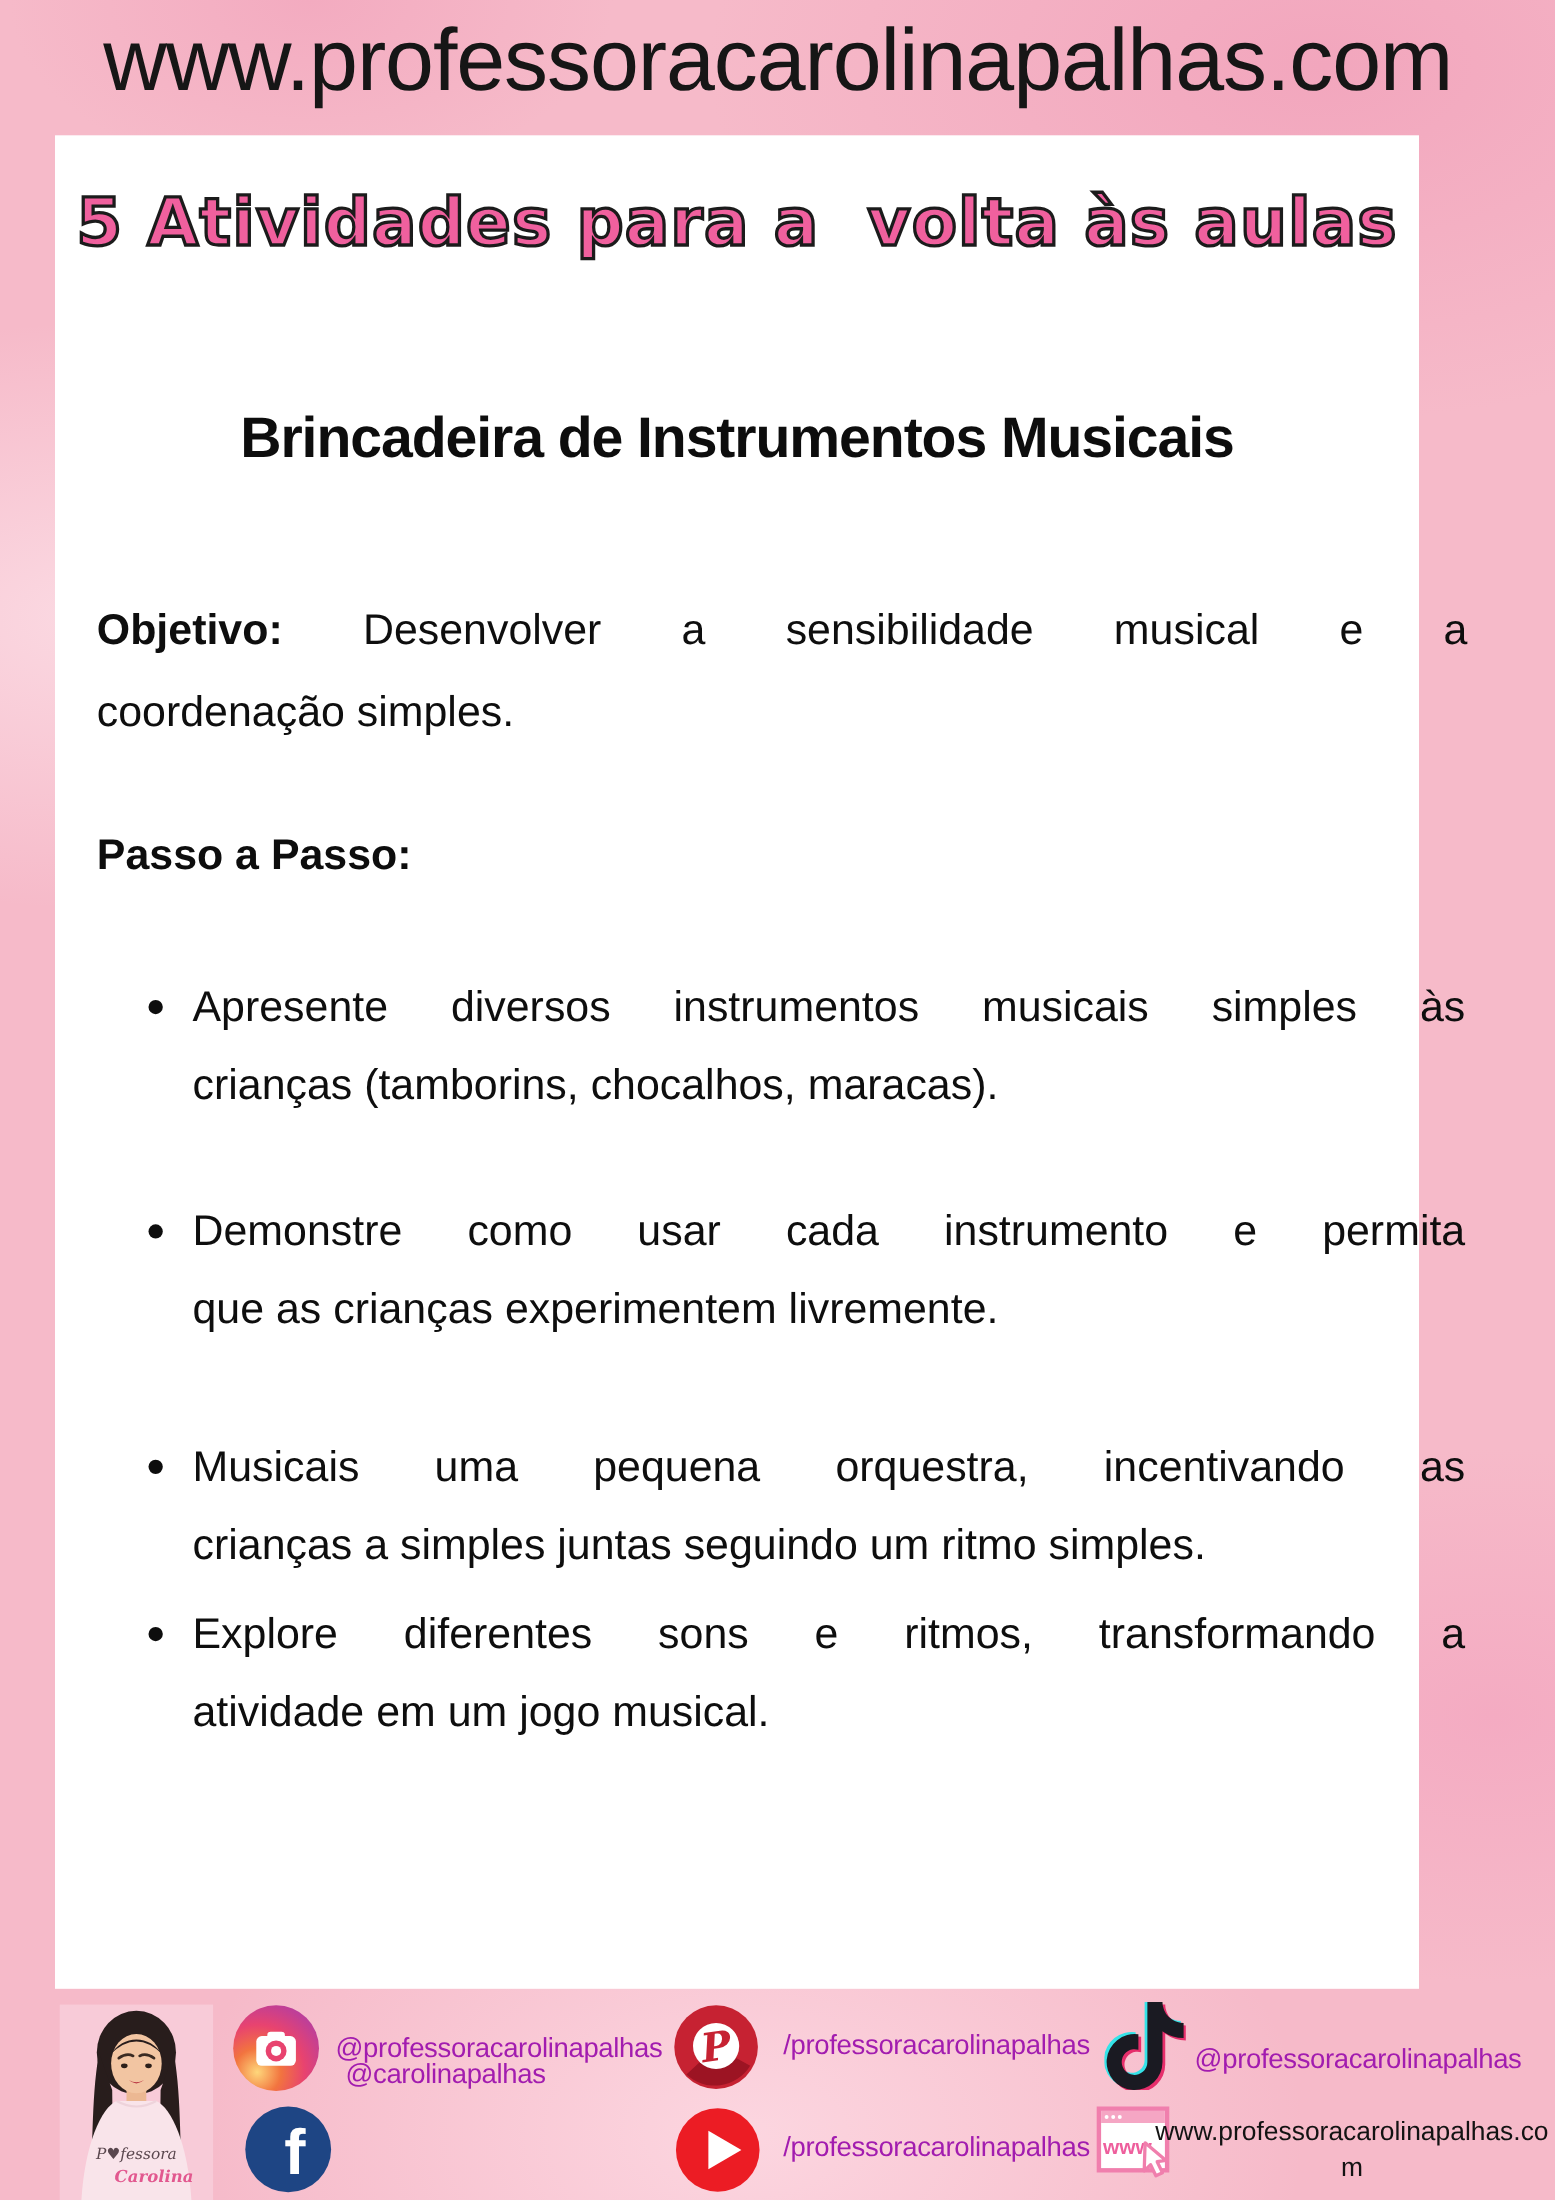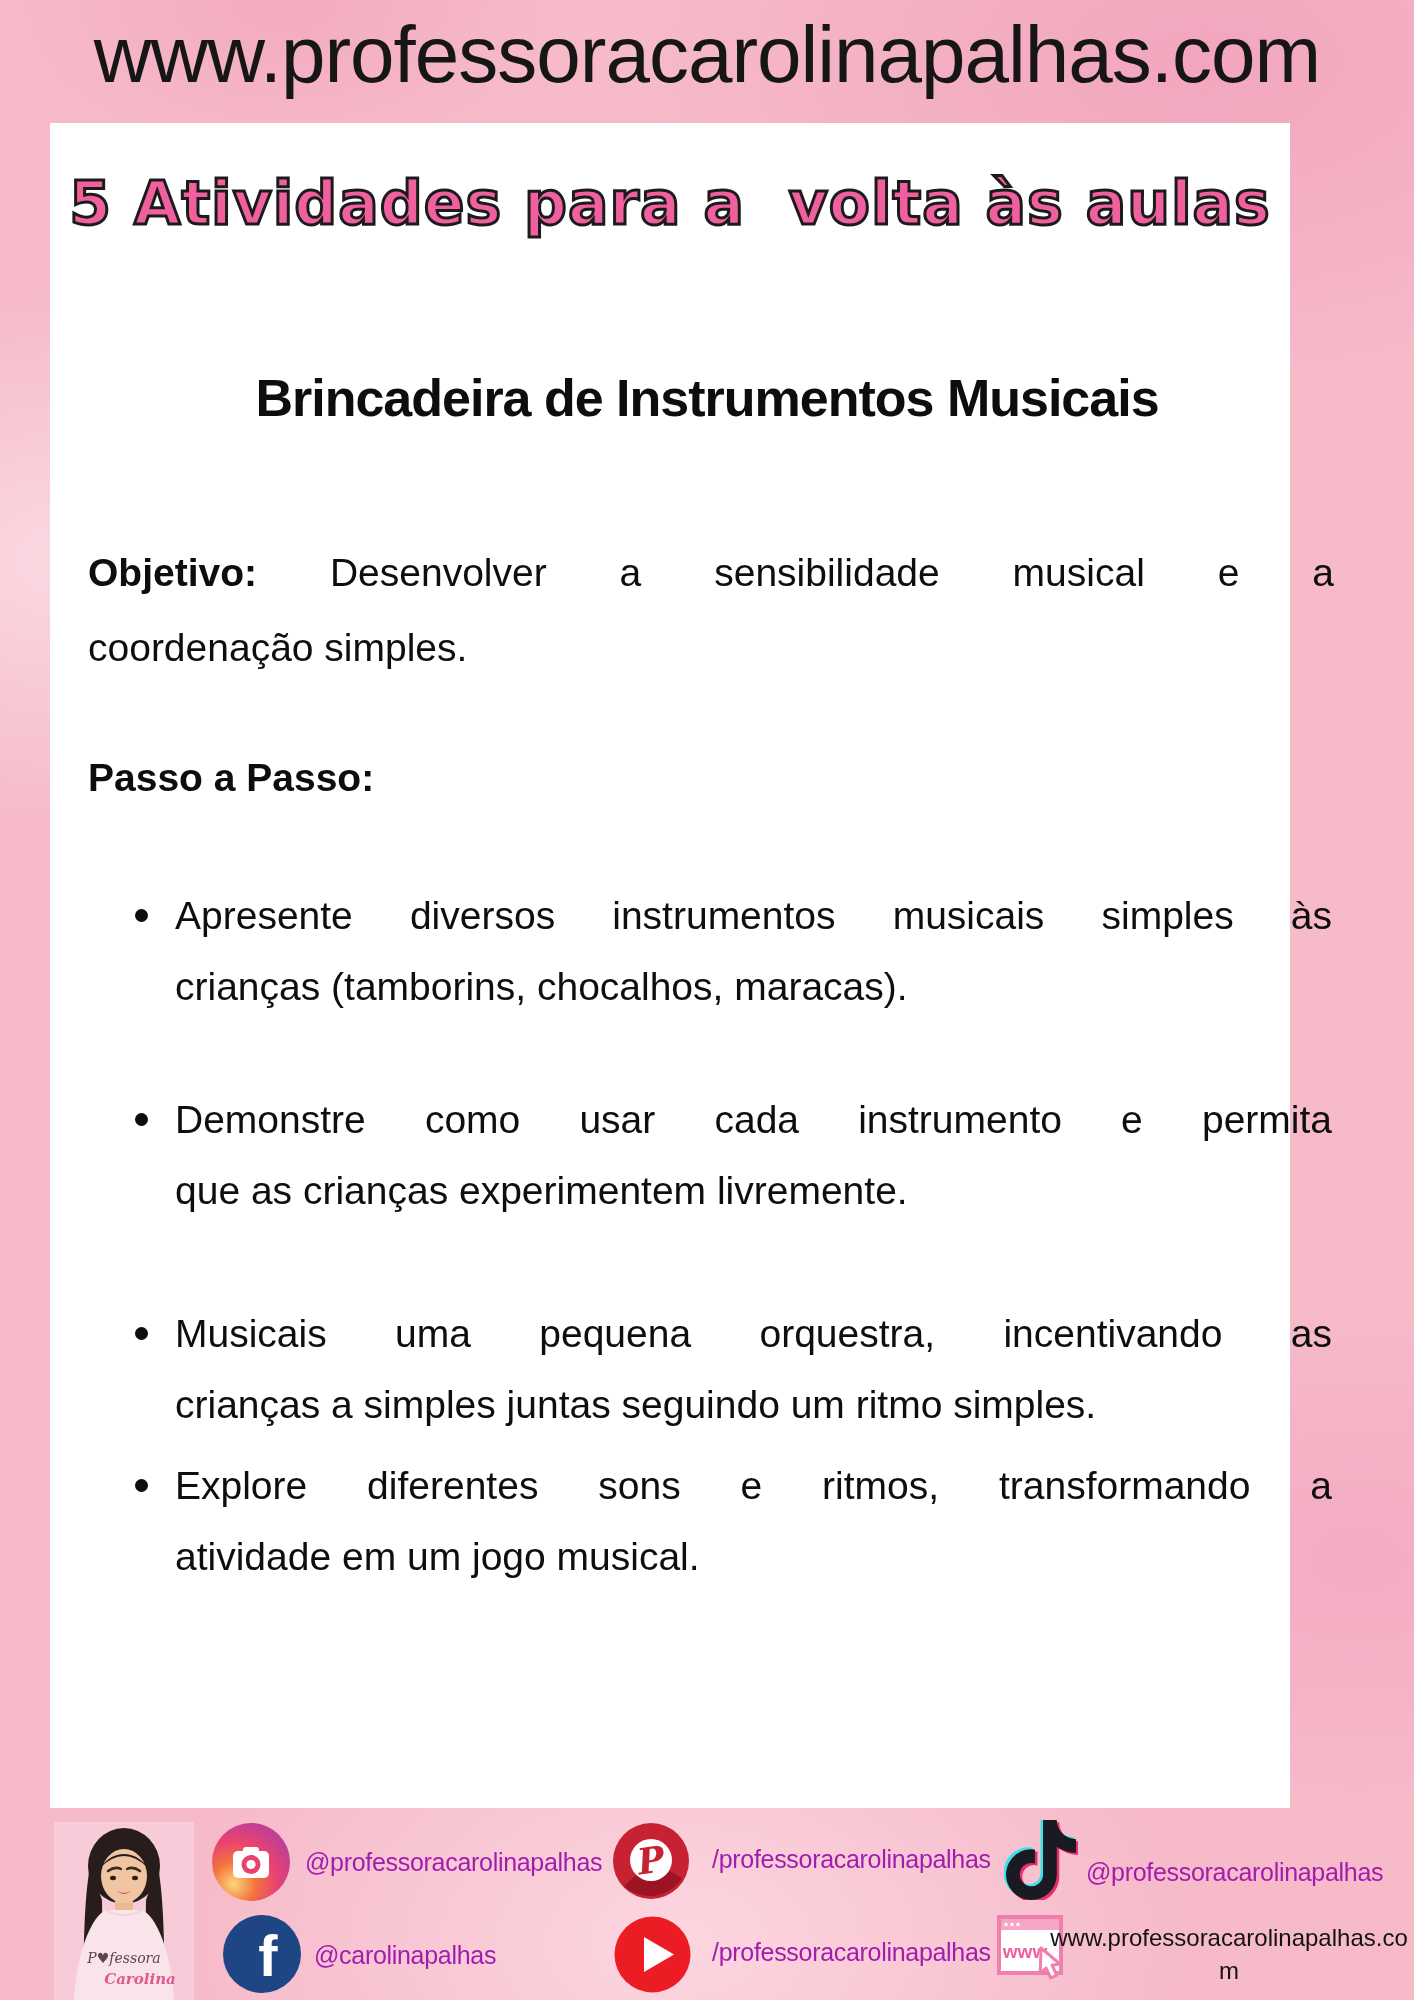--- a/index.html
+++ b/index.html
@@ -25,21 +25,20 @@
   .bubble-title{
     position:absolute;left:0;top:30px;width:100%;line-height:100px;
     text-align:center;white-space:pre;
     font-family:"DejaVu Sans",sans-serif;font-weight:800;font-size:60px;
     color:#f0609e;-webkit-text-stroke:3px #1b1b1b;letter-spacing:1px;
   }
   .activity-title{
     position:absolute;left:0;top:245px;width:100%;line-height:60px;
     text-align:center;font-weight:bold;font-size:52px;color:#0d0d0d;
     letter-spacing:-1px;
-    margin-left:37px;
   }
   .body-text{font-size:39px;color:#0e0e0e;}
   .objective{
     position:absolute;left:38px;top:412px;width:1246px;line-height:75px;
   }
   .just{text-align:justify;text-align-last:justify;}
   .steps-heading{
     position:absolute;left:38px;top:625px;line-height:60px;
     font-weight:bold;font-size:39px;color:#0d0d0d;
   }
@@ -153,21 +152,21 @@
   </svg>
 </div>
 <div class="footer-label" style="left:1086px;top:1857px;">@professoracarolinapalhas</div>
 
 <div class="icon" style="left:222px;top:1914px;">
   <svg width="80" height="80" viewBox="0 0 80 80" xmlns="http://www.w3.org/2000/svg">
     <circle cx="40" cy="40" r="39" fill="#1e4584"></circle>
     <text x="46" y="62" font-size="58" font-weight="bold" fill="#ffffff" text-anchor="middle" font-family="Liberation Sans, sans-serif">f</text>
   </svg>
 </div>
-<div class="footer-label" style="left:314px;top:1940px;">@carolinapalhas</div>
+<div class="footer-label" style="left:314px;top:1871px;">@carolinapalhas</div>
 
 <div class="icon" style="left:614px;top:1916px;">
   <svg width="77" height="77" viewBox="0 0 77 77" xmlns="http://www.w3.org/2000/svg">
     <circle cx="38.5" cy="38.5" r="38" fill="#ec1c24"></circle>
     <path d="M30,21 L30,56 L60,38.5 Z" fill="#ffffff"></path>
   </svg>
 </div>
 <div class="footer-label" style="left:712px;top:1937px;">/professoracarolinapalhas</div>
 
 <div class="icon" style="left:996px;top:1914px;">

